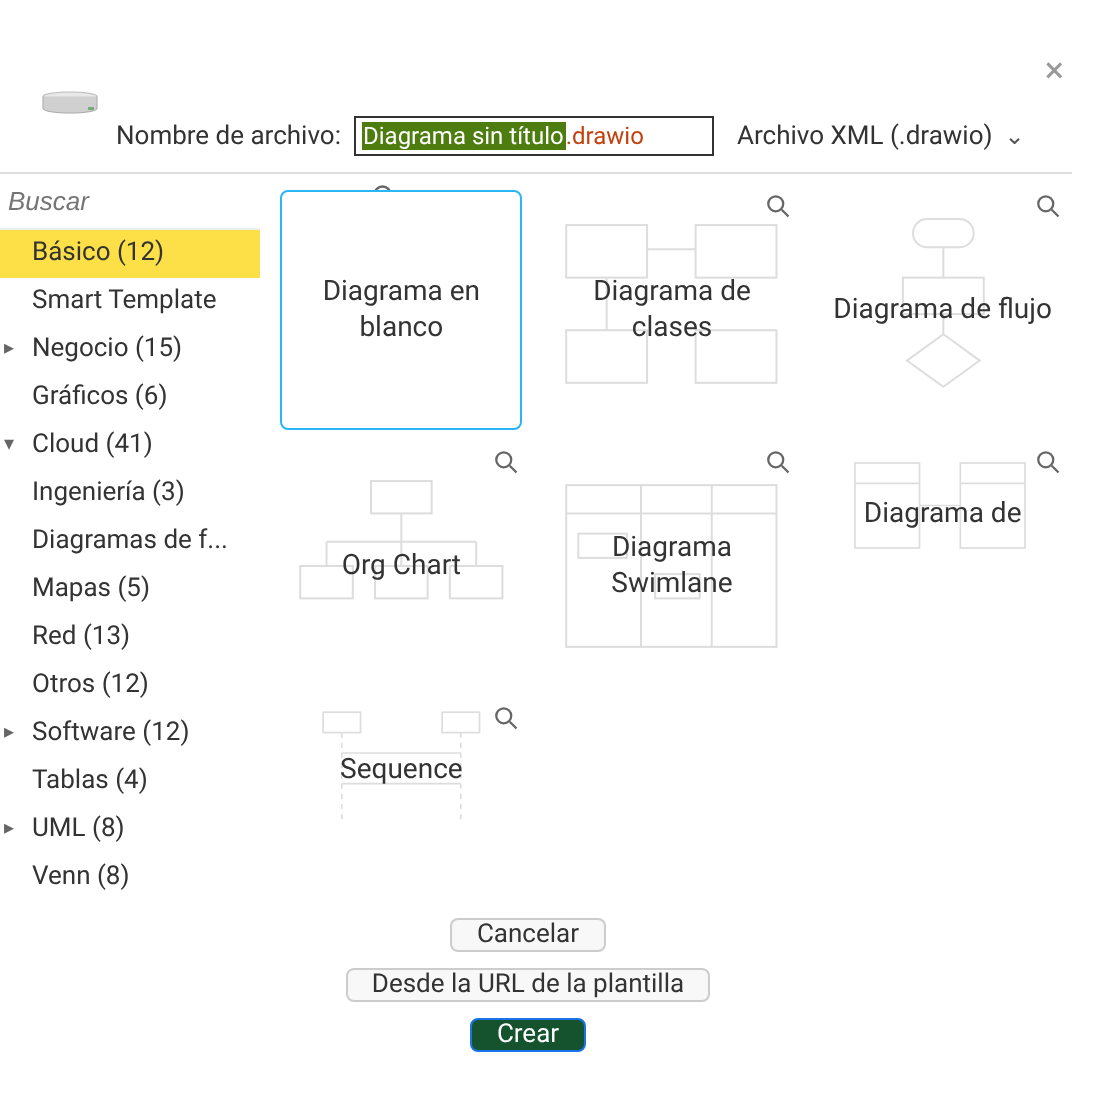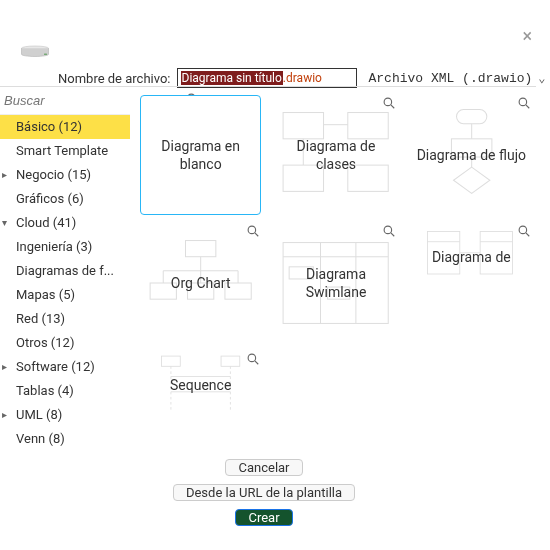--- a/index.html
+++ b/index.html
@@ -1,26 +1,26 @@
 <!DOCTYPE html>
 <html><head>
 <meta charset="utf-8">
 <style>
 * { box-sizing: border-box; margin: 0; padding: 0; }
 body { font-family: -apple-system, BlinkMacSystemFont, "Segoe UI", Roboto, Arial, sans-serif; font-size: 13px; color: #333; background: #fff; }
 .dialog { width: 550px; height: 550px; position: relative; }
 .harddrive { position: absolute; left: 20px; top: 45px; width: 30px; height: 14px; }
 .harddrive svg { width: 100%; height: 100%; }
 .close-x { position: absolute; right: 18px; top: 25px; color: #999; font-size: 18px; cursor: pointer; }
-.filename-row { position: absolute; left: 58px; top: 68px; display: flex; align-items: center; gap: 6px; }
+.filename-row { position: absolute; left: 58px; top: 58px; display: flex; align-items: center; gap: 6px; }
 .filename-label { font-size: 13px; color: #333; }
 .filename-input { width: 180px; height: 20px; border: 1px solid #333; padding: 0 3px; font-size: 12px; display: flex; align-items: center; }
-.filename-input .sel { background: #7f1d1d; color: #fff; padding: 0 1px; }
+.filename-input .sel { background: #4d7c0f; color: #fff; padding: 0 1px; }
 .filename-input .ext { color: #c2410c; }
-.format-select { margin-left: 6px; display: flex; align-items: flex-start; gap: 6px; font-size: 13px; font-family: Liberation Mono, monospace; }
+.format-select { margin-left: 6px; display: flex; align-items: flex-start; gap: 6px; font-size: 13px; }
 .format-select .chev { font-size: 12px; color: #555; }
 .body-row { position: absolute; top: 86px; left: 0; right: 14px; bottom: 60px; display: flex; }
 .sidebar { width: 130px; border-top: 1px solid #ddd; }
 .search-row { display: flex; align-items: center; height: 28px; border-bottom: 1px solid #eee; }
 .search-input { flex: 1; border: none; outline: none; padding: 0 4px; font-size: 13px; color: #15803d; background: transparent; font-style: italic; }
 .search-icon { width: 24px; text-align: center; color: #666; font-size: 14px; }
 .cat-item { height: 24px; line-height: 24px; padding-left: 2px; font-size: 13px; color: #333; cursor: pointer; white-space: nowrap; overflow: hidden; display: flex; align-items: center; gap: 4px; }
 .cat-item.selected { background: #fde047; }
 .cat-item .arrow { font-size: 10px; color: #666; width: 10px; display: inline-block; }
 .cat-item .noarrow { width: 10px; display: inline-block; }

